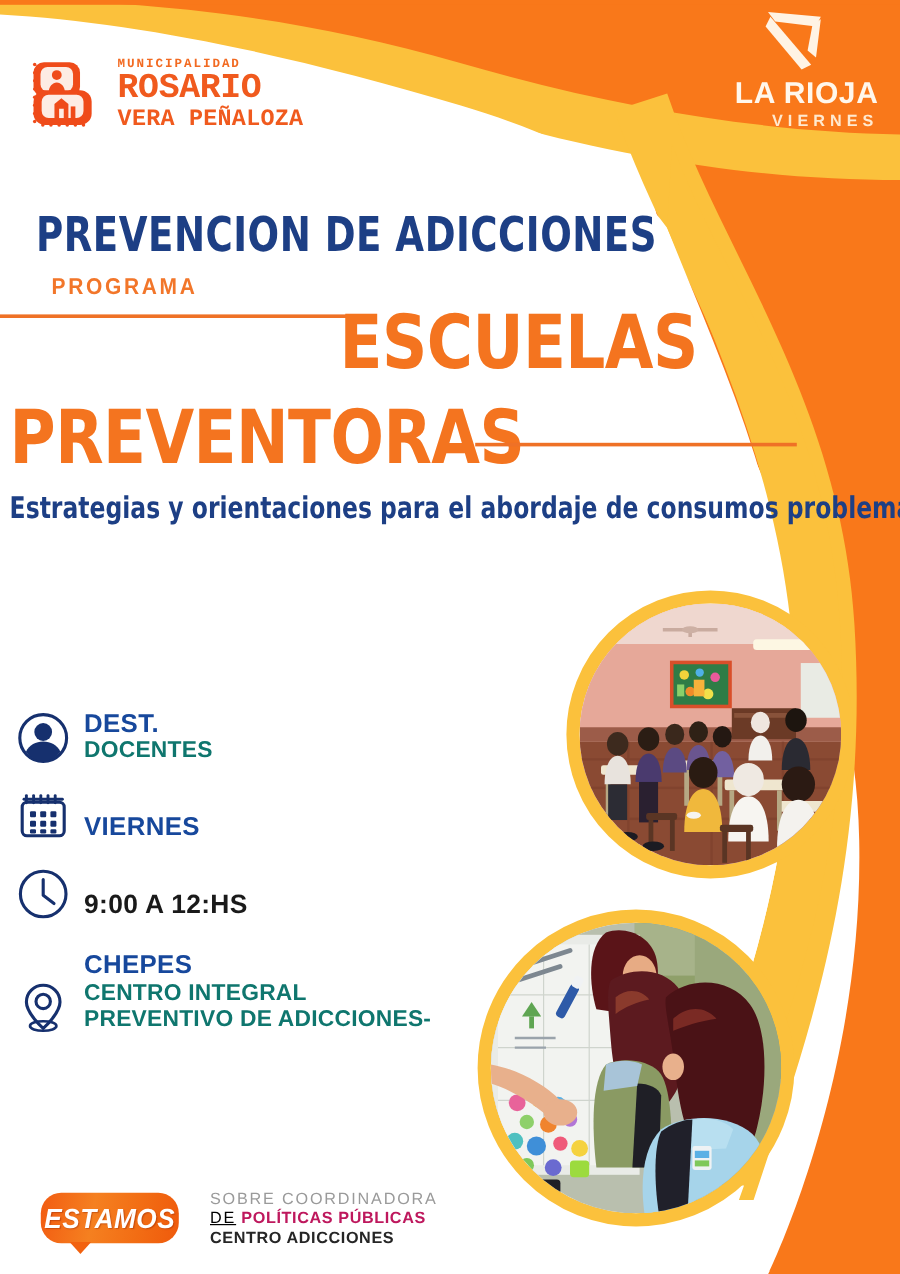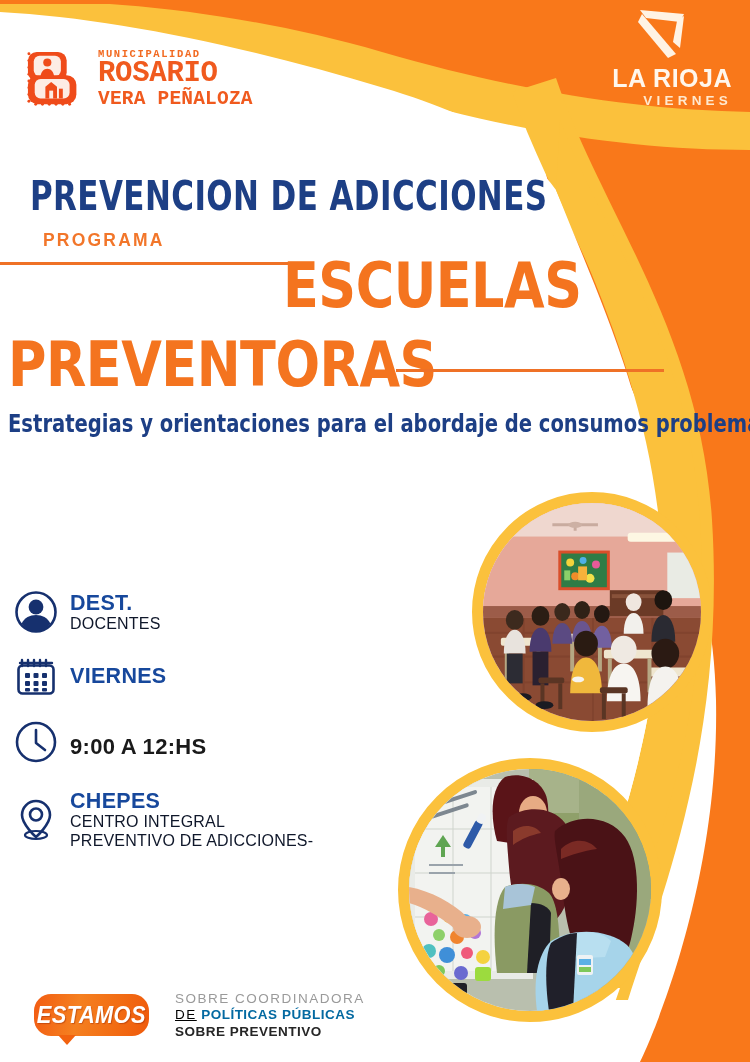--- a/index.html
+++ b/index.html
@@ -165,37 +165,37 @@
 
   
   #info-list {
     position: absolute;
     left: 14px;
     top: 588px;
     width: 390px;
   }
   .info-row {
     display: flex;
-    align-items: center;
+    align-items: flex-end;
     margin-bottom: 18px;
   }
   .info-icon { width: 56px; flex: none; padding-top: 2px; }
   .info-icon svg { display: block; }
   .info-text { padding-top: 3px; }
   .info-head {
     color: #17489c;
     font-size: 21.5px;
     font-weight: 700;
     letter-spacing: 0.3px;
     line-height: 1.12;
   }
   .info-body {
-    color: #0f172a;
-    font-size: 16px;
-    font-weight: 400;
+    color: #0f766e;
+    font-size: 19px;
+    font-weight: 700;
     letter-spacing: 0.2px;
     line-height: 1.18;
   }
   .info-body-solo {
     color: #1a1a1a;
     font-size: 22px;
     font-weight: 700;
     letter-spacing: 0.3px;
     padding-top: 9px;
   }
@@ -266,21 +266,21 @@
   }
   #unit-text { line-height: 1.22; }
   .unit-l1 {
     color: #9a9a9a;
     font-size: 13.5px;
     font-weight: 400;
     letter-spacing: 1.5px;
   }
   .unit-l2 { font-size: 13.5px; letter-spacing: 0.6px; }
   .unit-l2 .thin { color: #000000; font-weight: 400; letter-spacing: 1.5px; text-decoration: underline; }
-  .unit-l2 .bold { color: #0369a1; font-weight: 700; letter-spacing: 0.5px; }
+  .unit-l2 .bold { color: #be185d; font-weight: 700; letter-spacing: 0.5px; }
   .unit-l3 {
     color: #262626;
     font-size: 13.5px;
     font-weight: 700;
     letter-spacing: 0.5px;
   }
 </style>
 </head>
 <body>
 
@@ -658,17 +658,17 @@
   <div id="footer">
     <div id="estamos-badge">
       <span class="estamos-word">ESTAMOS</span>
     </div>
     <div id="unit-text">
       <div class="unit-l1">SOBRE COORDINADORA</div>
       <div class="unit-l2">
         <span class="thin">DE</span>
         <span class="bold">POLÍTICAS PÚBLICAS</span>
       </div>
-      <div class="unit-l3">SOBRE PREVENTIVO</div>
+      <div class="unit-l3">CENTRO ADICCIONES</div>
     </div>
   </div>
 
 </div>
 
 </body></html>

